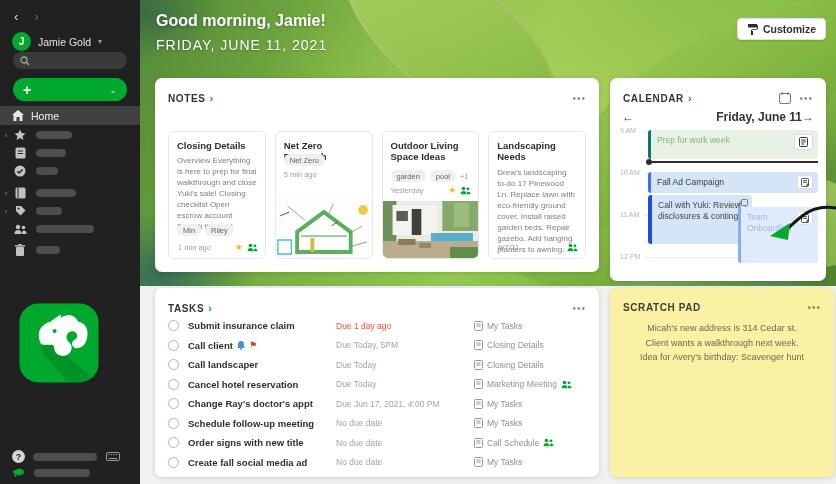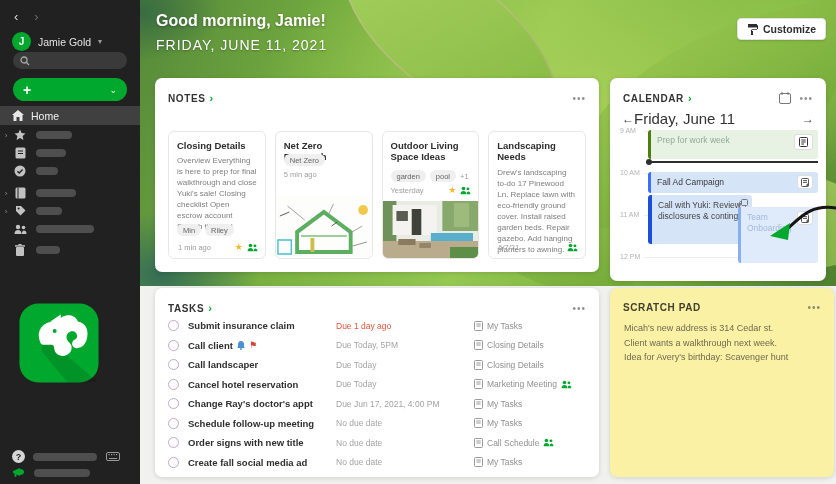--- a/index.html
+++ b/index.html
@@ -76,26 +76,26 @@
   .tag-extra { font-size:7.5px; color:#9a9a9a; }
   .nc-foot { position:absolute; left:9px; right:7px; bottom:6px; display:flex; align-items:center; font-size:7.5px; color:#9c9c9c; }
   .foot-icons { margin-left:auto; display:flex; align-items:center; gap:4px; }
   .star-g { color:#f5b927; font-size:9px; line-height:1; }
   .thumb { position:absolute; left:0; right:0; bottom:0; }
 
   
   .calendar { left:470px; top:78px; width:216px; height:203px; }
   .cal-navrow { display:flex; align-items:center; padding:6px 12px 0 12px; }
   .cal-arrow { font-size:12px; color:#444; cursor:pointer; }
-  .cal-date { flex:1; text-align:left; font-size:15px; font-weight:normal; color:#333; }
+  .cal-date { flex:1; text-align:right; font-size:12px; font-weight:bold; color:#333; }
   .timeline { position:absolute; left:0; right:0; top:47px; bottom:0; }
   .hour { position:absolute; left:10px; font-size:7px; color:#b3b3b3; }
   .hline { position:absolute; left:34px; right:8px; height:1px; background:#ededed; }
   .event { position:absolute; border-radius:3px; font-size:8.5px; padding:5px 6px; line-height:11px; }
-  .ev-green { left:38px; right:8px; top:5px; height:29px; background:#e7f2e4; border-left:3px solid #4d7c0f; color:#93a893; }
+  .ev-green { left:38px; right:8px; top:5px; height:29px; background:#e7f2e4; border-left:3px solid #0f766e; color:#93a893; }
   .nowline { position:absolute; left:38px; right:8px; top:36px; height:2px; background:#2e2e2e; }
   .nowline::before { content:""; position:absolute; left:-2px; top:-2px; width:6px; height:6px; border-radius:50%; background:#2e2e2e; }
   .ev-blue1 { left:38px; right:8px; top:47px; height:21px; background:#d6e4f8; border-left:3px solid #3e6ef5; color:#3a3a3a; }
   .ev-blue2 { left:38px; width:104px; top:70px; height:49px; background:#d6e4f8; border-left:4px solid #1d4ed8; color:#454545; }
   .ev-blue3 { left:128px; right:8px; top:82px; height:56px; background:#dfeafb; border-left:3px solid #86aef2; color:#a4b9dd; }
   .ev-btn { position:absolute; top:4px; right:5px; width:19px; height:16px; background:#fff; border:1px solid #ddd; border-radius:3px; display:flex; align-items:center; justify-content:center; cursor:pointer; }
   .ev-btn.small { width:16px; height:14px; }
   .cursor-arrow { position:absolute; left:600px; top:190px; width:96px; height:60px; z-index:8; pointer-events:none; }
 
   
@@ -103,21 +103,21 @@
   .trows { position:absolute; left:13px; right:13px; top:29px; bottom:6px; display:flex; flex-direction:column; justify-content:space-between; }
   .trow { display:flex; align-items:center; height:17px; }
   .tcheck { width:11px; height:11px; border:1.5px solid #c0aacb; border-radius:50%; margin-right:9px; flex:none; cursor:pointer; }
   .ttitle { width:148px; font-size:9.5px; color:#2f2f2f; font-weight:bold; display:flex; align-items:center; gap:4px; }
   .tdue { width:138px; font-size:8.5px; color:#a3a3a3; }
   .tdue.overdue { color:#e0563c; }
   .tlist { flex:1; font-size:8.5px; color:#8f8f8f; display:flex; align-items:center; gap:4px; }
   .flag { color:#d6402c; font-size:9px; line-height:1; }
 
   
-  .scratch { left:470px; top:288px; width:224px; height:189px; background:#faf1a5; }
+  .scratch { left:470px; top:288px; width:224px; height:189px; background:#faf1a5;text-align:center; }
   .scratch .w-title { color:#42402f; }
   .scratch .w-dots { color:#8d8868; }
   .s-lines { padding:8px 14px 0 14px; }
   .s-line { font-size:9px; line-height:14.5px; color:#6e6a50; }
 
   svg { display:block; }
 </style>
 </head>
 <body>
 

